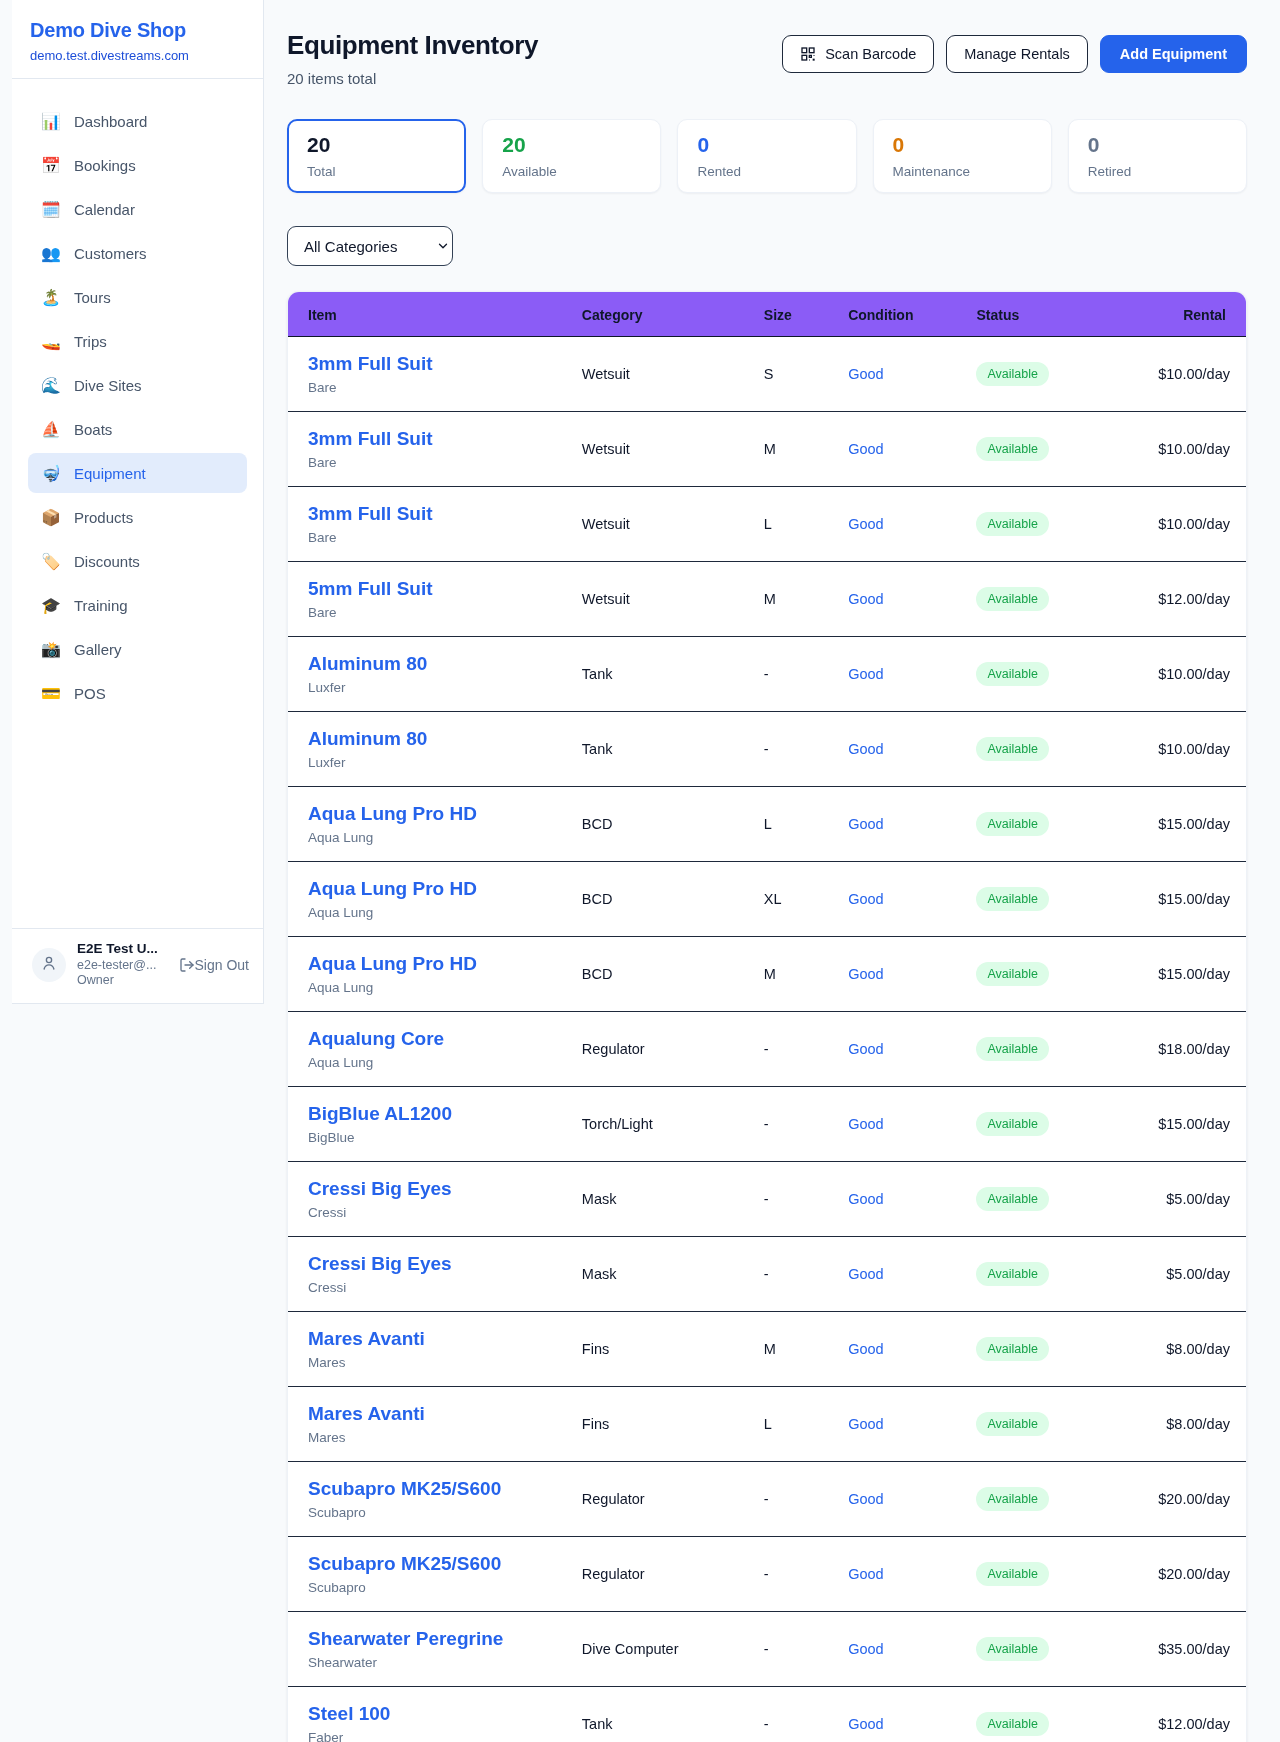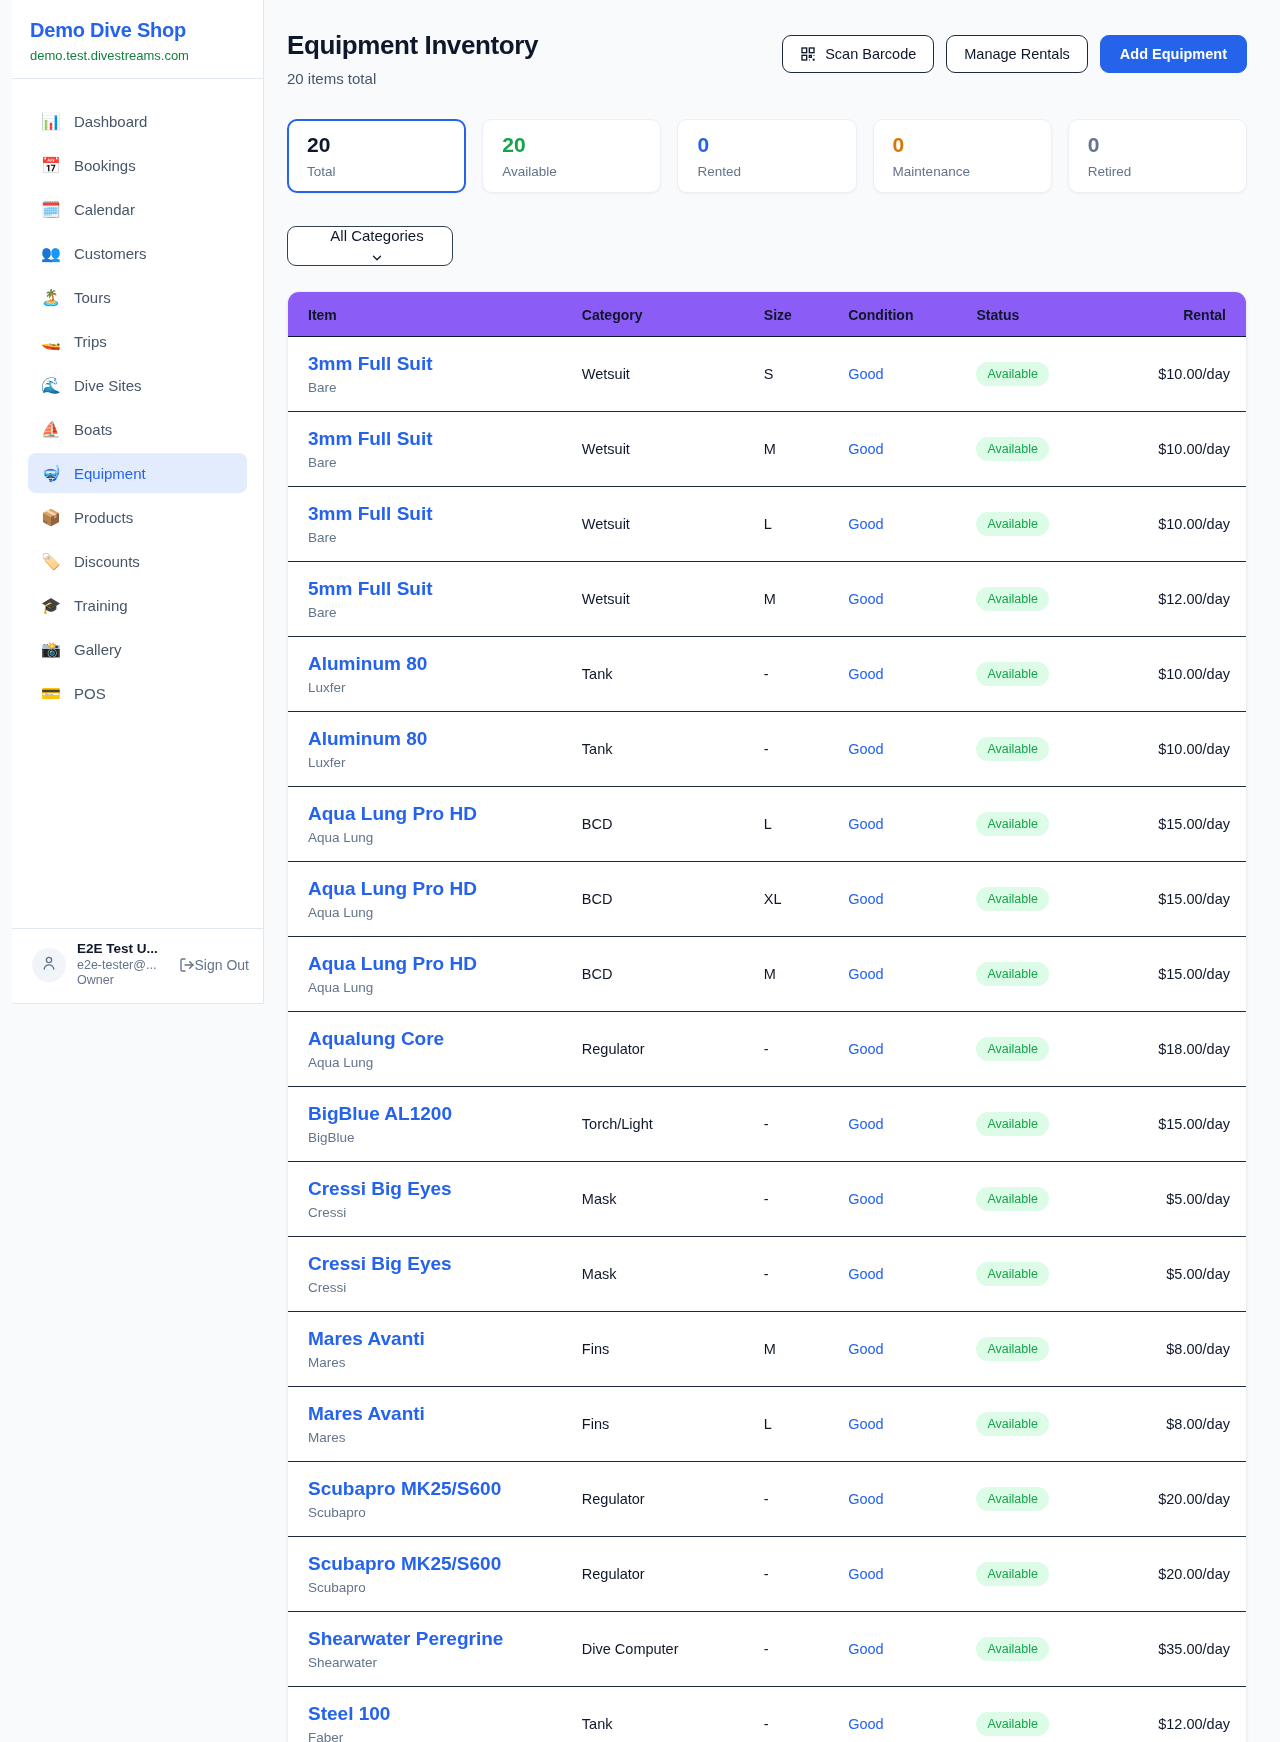--- a/index.html
+++ b/index.html
@@ -16,21 +16,21 @@
   .sidebar {
     position:absolute; left:12px; top:0;
     width:252px; height:1004px;
     background:#ffffff;
     border-right:1px solid #e2e8f0;
     border-bottom:1px solid #e2e8f0;
     display:flex; flex-direction:column;
   }
   .brand { padding:19px 14px 15px 18px; border-bottom:1px solid #e2e8f0; }
   .brand-title { margin:0 0 6px; font-size:20px; font-weight:bold; color:#2563eb; letter-spacing:-0.2px; }
-  .brand-domain { margin:0; font-size:13px; color:#15803d; }
+  .brand-domain { margin:0; font-size:13px; color:#1d4ed8; }
   .nav { flex:1; padding:22px 16px 0; }
   .nav-item {
     display:flex; align-items:center;
     height:40px; margin-bottom:4px; padding:0 12px;
     border-radius:8px; font-size:15px; color:#475569; cursor:pointer;
   }
   .nav-item .icon { width:22px; margin-right:12px; font-size:16px; text-align:center; flex:none; }
   .nav-item.active { background:#e2ecfc; color:#2563eb; }
   .user-footer {
     border-top:1px solid #e2e8f0;
@@ -80,21 +80,21 @@
 
   .filter-row { display:flex; gap:18px; margin-bottom:25px; }
   .search-input {
     flex:1; height:40px; border:1px solid #334155; border-radius:9px;
     padding:0 15px; font-size:15px; font-family:inherit; color:#0f172a; background:#fff; outline:none;
   }
   .search-input::placeholder { color:#64748b; }
   .category-select {
     width:166px; height:40px; border:1px solid #334155; border-radius:9px;
     background:#fff; display:flex; align-items:center; justify-content:space-between;
-    padding:0 2px 0 16px; font-size:15px; cursor:pointer; color:#0f172a;flex-direction:column;
+    padding:0 2px 0 16px; font-size:15px; cursor:pointer; color:#0f172a;
   }
 
   .table-card {
     background:#fff; border-radius:12px; overflow:hidden;
     box-shadow:0 1px 3px rgba(15,23,42,0.08);
     border:1px solid #eef2f7;
     margin-bottom:28px;
   }
   table { width:100%; border-collapse:collapse; table-layout:fixed; }
   thead th {

